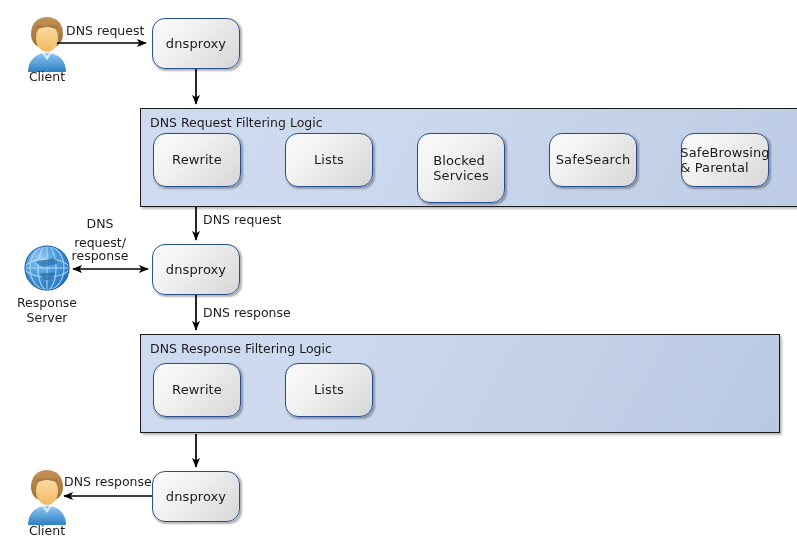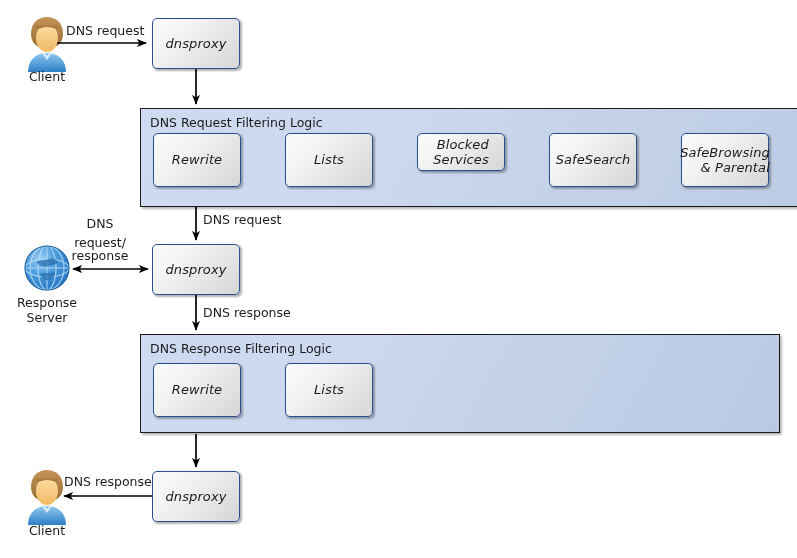--- a/index.html
+++ b/index.html
@@ -16,32 +16,31 @@
     height: 558px;
     background: #ffffff;
     overflow: hidden;
   }
 
   
   .node {
     position: absolute;
     box-sizing: border-box;
     border: 1.6px solid #2a4f8f;
-    border-radius: 5px;
+    border-radius: 13px;
     background: linear-gradient(135deg, #fbfbfb 0%, #f2f2f2 35%, #e2e2e2 72%, #d6d6d6 100%);
     box-shadow: 1.5px 1.5px 2px rgba(0,0,0,0.30);
     display: flex;
     align-items: center;
     justify-content: center;
-    text-align: right;
+    text-align: left;
     color: #1b1b1b;
     font-size: 13px;
     line-height: 1.18;
     letter-spacing: 0.1px;
-    font-style: italic;
   }
   .node span { display: block; }
 
   
   .group {
     position: absolute;
     box-sizing: border-box;
     border: 1.5px solid #1a1a1a;
     background: linear-gradient(118deg, #cddaef 0%, #ccd9ee 30%, #c3d2e9 62%, #b9c9e2 100%);
     box-shadow: 1.5px 1.5px 2px rgba(0,0,0,0.28);
@@ -208,21 +207,21 @@
   </div>
 
   <div class="node" style="left:153px; top:133px; width:88px; height:54px;">
     <span>Rewrite</span>
   </div>
 
   <div class="node" style="left:285px; top:133px; width:88px; height:54px;">
     <span>Lists</span>
   </div>
 
-  <div class="node" style="left:417px; top:133px; width:88px; height:38px;">
+  <div class="node" style="left:417px; top:133px; width:88px; height:70px;">
     <div>
       <span>Blocked</span>
       <span>Services</span>
     </div>
   </div>
 
   <div class="node" style="left:681px; top:133px; width:88px; height:54px;">
     <div>
       <span>SafeBrowsing</span>
       <span>&amp; Parental</span>

